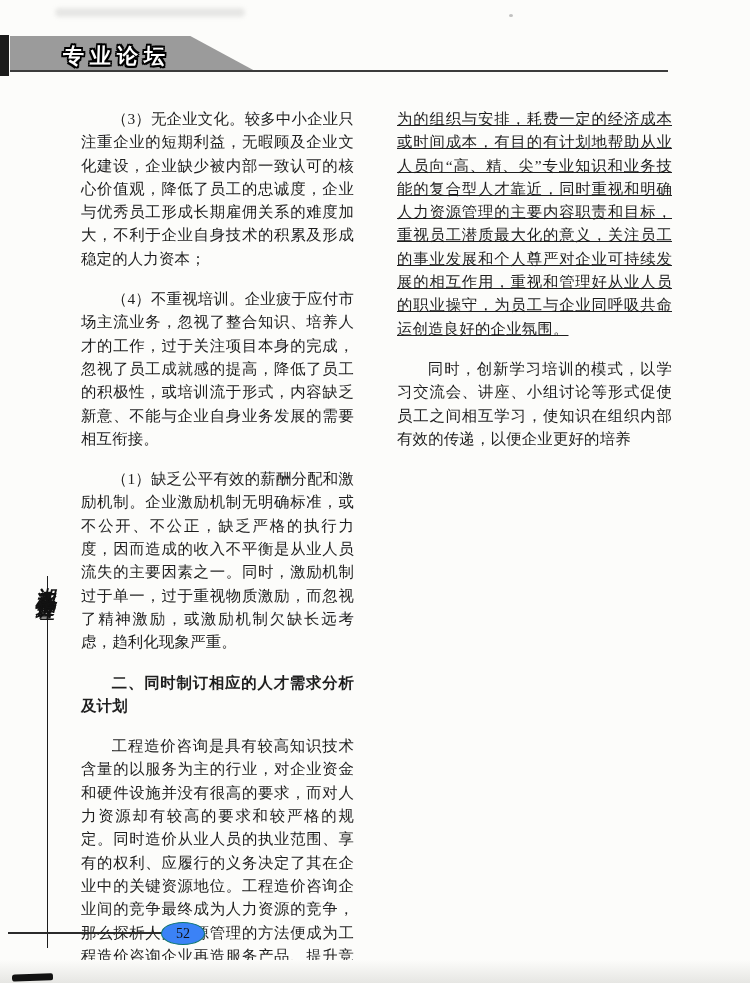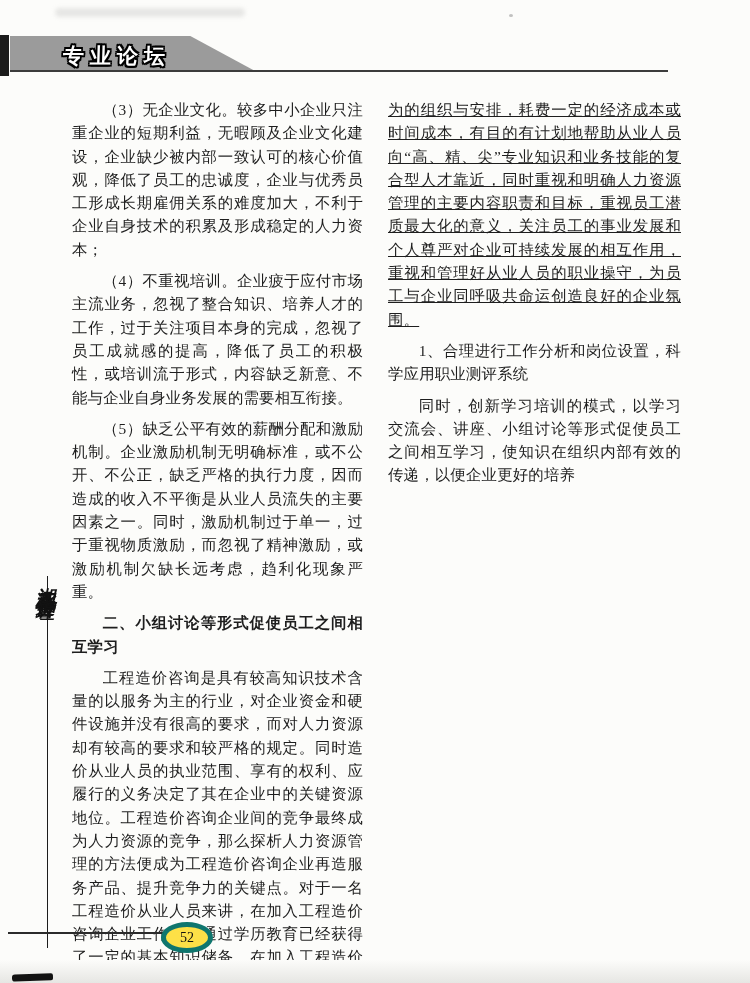--- a/index.html
+++ b/index.html
@@ -33,63 +33,62 @@
     text-shadow:-1.6px -1.6px 0 #000,1.6px -1.6px 0 #000,-1.6px 1.6px 0 #000,
       1.6px 1.6px 0 #000,0 -1.8px 0 #000,0 1.8px 0 #000,-1.8px 0 0 #000,1.8px 0 0 #000;}
   .header-rule{position:absolute;left:10px;top:70px;width:658px;height:2px;background:#3c3c3c;}
 
   
   .col{position:absolute;top:90px;color:#1e1e1e;
     font-size:15.4px;line-height:23.3px;text-align:justify;
     letter-spacing:.2px;}
   .col-left{left:64px;width:307px;}
   .col-right{left:380px;width:309px;}
-  .para{margin:8px;text-indent:2em;}
+  .para{margin:17px;text-indent:2em;}
   .para.no-indent{text-indent:0;text-decoration:underline;}
   .para.heading{font-family:"Liberation Sans", sans-serif;font-weight:bold;}
 
   
   .vertical-rule{position:absolute;left:47px;top:576px;width:1px;height:372px;background:#1c1c1c;}
   .vertical-title{position:absolute;left:29px;top:573px;width:30px;height:190px;
     writing-mode:vertical-rl;text-orientation:upright;
     font-family:"DejaVu Serif", serif;font-weight:bold;font-style:italic;
     font-size:19px;letter-spacing:2px;color:#121212;}
 
   
   .footer-rule{position:absolute;left:8px;top:932px;width:155px;height:2px;background:#2b2b2b;}
   .page-oval{position:absolute;left:161px;top:922px;width:42px;height:21px;
-    background:#fde047;border:5px solid #0f766e;border-radius:50%;
+    background:#3b82f6;border:1px solid #0f766e;border-radius:50%;
     display:flex;align-items:center;justify-content:center;}
   .page-oval span{font-size:14px;color:#101010;font-family:"Liberation Serif", serif;}
 </style>
 </head>
 <body>
 
 <div class="page">
 
   <div class="top-smudge"></div>
   <div class="top-dot"></div>
 
   <div class="edge-bar"></div>
   <div class="banner">
     <span class="banner-text">专业论坛</span>
   </div>
   <div class="header-rule"></div>
 
   <div class="col col-left">
     <p class="para">（3）无企业文化。较多中小企业只注重企业的短期利益，无暇顾及企业文化建设，企业缺少被内部一致认可的核心价值观，降低了员工的忠诚度，企业与优秀员工形成长期雇佣关系的难度加大，不利于企业自身技术的积累及形成稳定的人力资本；</p>
     <p class="para">（4）不重视培训。企业疲于应付市场主流业务，忽视了整合知识、培养人才的工作，过于关注项目本身的完成，忽视了员工成就感的提高，降低了员工的积极性，或培训流于形式，内容缺乏新意、不能与企业自身业务发展的需要相互衔接。</p>
-    <p class="para">（5）缺乏公平有效的薪酬分配和激励机制。企业激励机制无明确标准，或不公开、不公正，缺乏严格的执行力度，因而造成的收入不平衡是从业人员流失的主要因素之一。同时，激励机制过于单一，过于重视物质激励，而忽视了精神激励，或激励机制欠缺长远考虑，趋利化现象严重。</p>
-    <p class="para heading">二、小组讨论等形式促使员工之间相互学习</p>
+    <p class="para">（1）缺乏公平有效的薪酬分配和激励机制。企业激励机制无明确标准，或不公开、不公正，缺乏严格的执行力度，因而造成的收入不平衡是从业人员流失的主要因素之一。同时，激励机制过于单一，过于重视物质激励，而忽视了精神激励，或激励机制欠缺长远考虑，趋利化现象严重。</p>
+    <p class="para heading">二、同时制订相应的人才需求分析及计划</p>
     <p class="para">工程造价咨询是具有较高知识技术含量的以服务为主的行业，对企业资金和硬件设施并没有很高的要求，而对人力资源却有较高的要求和较严格的规定。同时造价从业人员的执业范围、享有的权利、应履行的义务决定了其在企业中的关键资源地位。工程造价咨询企业间的竞争最终成为人力资源的竞争，那么探析人力资源管理的方法便成为工程造价咨询企业再造服务产品、提升竞争力的关键点。对于一名工程造价从业人员来讲，在加入工程造价咨询企业工作之前通过学历教育已经获得了一定的基本知识储备。在加入工程造价咨询企业工作之后的“干中学”则加速了从业人员的知识积累和技能提高。这个加速过程需要人</p>
   </div>
 
   <div class="col col-right">
     <p class="para no-indent">为的组织与安排，耗费一定的经济成本或时间成本，有目的有计划地帮助从业人员向“高、精、尖”专业知识和业务技能的复合型人才靠近，同时重视和明确人力资源管理的主要内容职责和目标，重视员工潜质最大化的意义，关注员工的事业发展和个人尊严对企业可持续发展的相互作用，重视和管理好从业人员的职业操守，为员工与企业同呼吸共命运创造良好的企业氛围。</p>
-    <p class="para">1、合理进行工作分析和岗位设置，科学应用职业测评系统</p>
     <p class="para">同时，创新学习培训的模式，以学习交流会、讲座、小组讨论等形式促使员工之间相互学习，使知识在组织内部有效的传递，以便企业更好的培养</p>
   </div>
 
   <div class="vertical-rule"></div>
   <div class="vertical-title">湖北工程造价管理</div>
 
   <div class="footer-rule"></div>
   <div class="page-oval">
     <span>52</span>
   </div>

